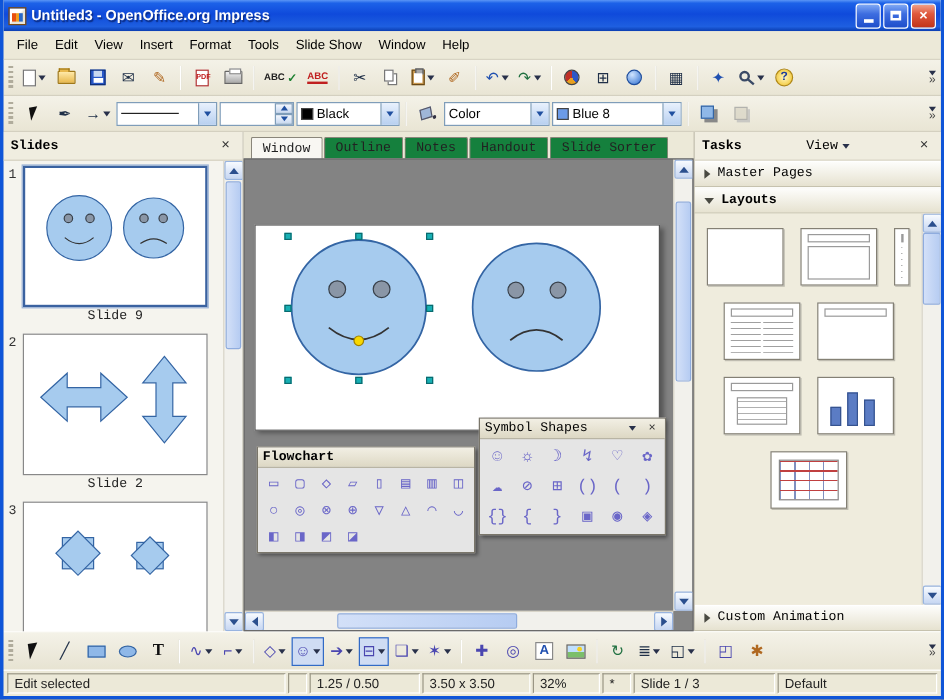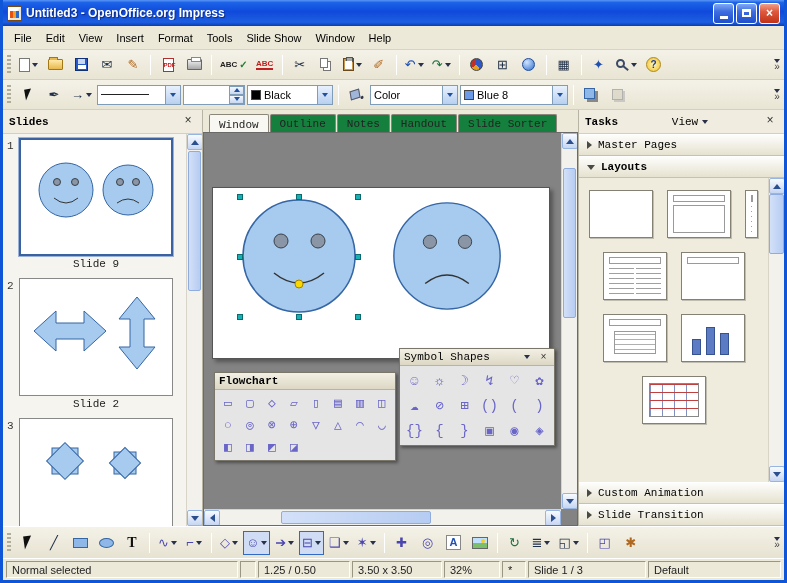--- a/index.html
+++ b/index.html
@@ -622,24 +622,20 @@
           <span class="sb-fill"></span>
           <span class="sbtn">
               <span class="arr-d"></span>
             </span>
         </div>
       </div>
       <div class="sectbar">
         <span class="tri-r"></span>
         <span>Custom Animation</span>
       </div>
-      <div class="sectbar">
-        <span class="tri-r"></span>
-        <span>Slide Transition</span>
-      </div>
     </div>
   </div>
 
   <div class="drawbar">
     <span class="grip"></span>
     <button class="tbb">
         <span class="i-sel"></span>
       </button>
     <button class="tbb">
         <span class="glyph g-ink">╱</span>
@@ -720,21 +716,21 @@
         <span class="glyph g-or">✱</span>
       </button>
     <span class="spacer"></span>
     <span class="overflow-col">
         <span class="dd"></span>
         <span>»</span>
       </span>
   </div>
 
   <div class="statusbar">
-    <span class="seg" style="width:232px">Normal selected</span>
+    <span class="seg" style="width:232px">Edit selected</span>
     <span class="seg" style="width:16px"></span>
     <span class="seg" style="width:92px">1.25 / 0.50</span>
     <span class="seg" style="width:90px">3.50 x 3.50</span>
     <span class="seg" style="width:56px">32%</span>
     <span class="seg" style="width:24px">*</span>
     <span class="seg" style="width:118px">Slide 1 / 3</span>
     <span class="seg" style="flex:1">Default</span>
   </div>
 
 </div>

